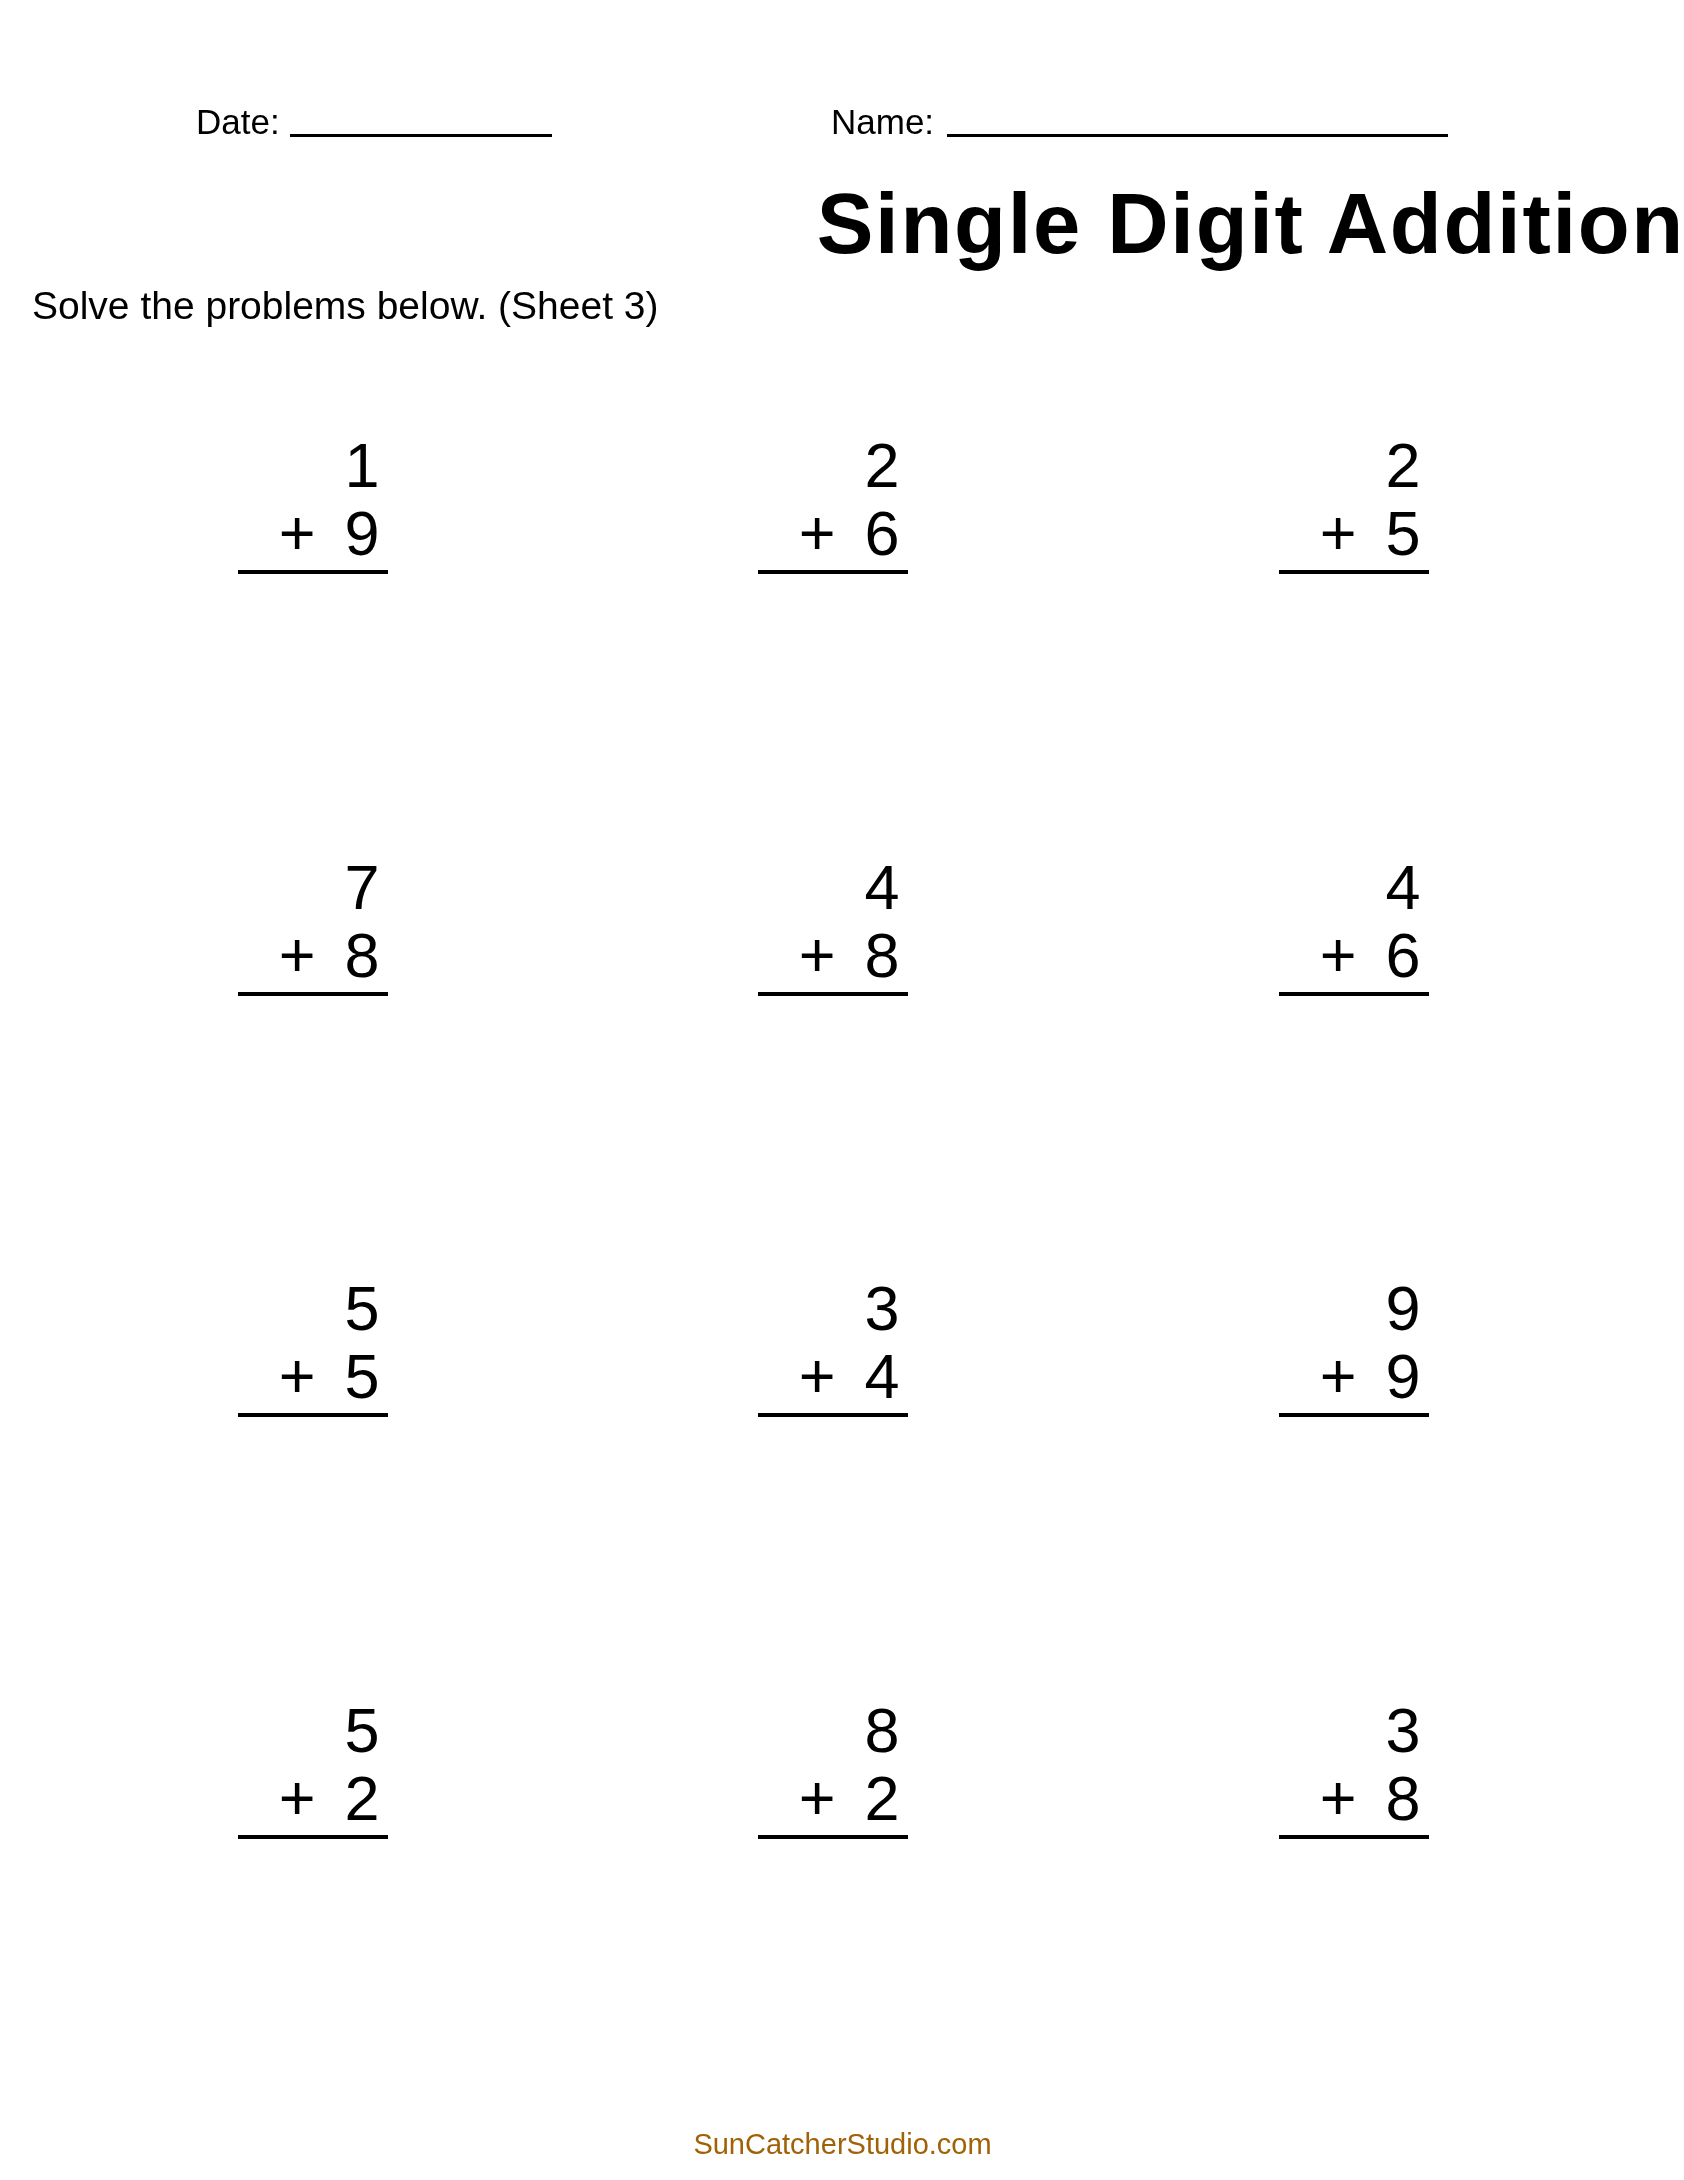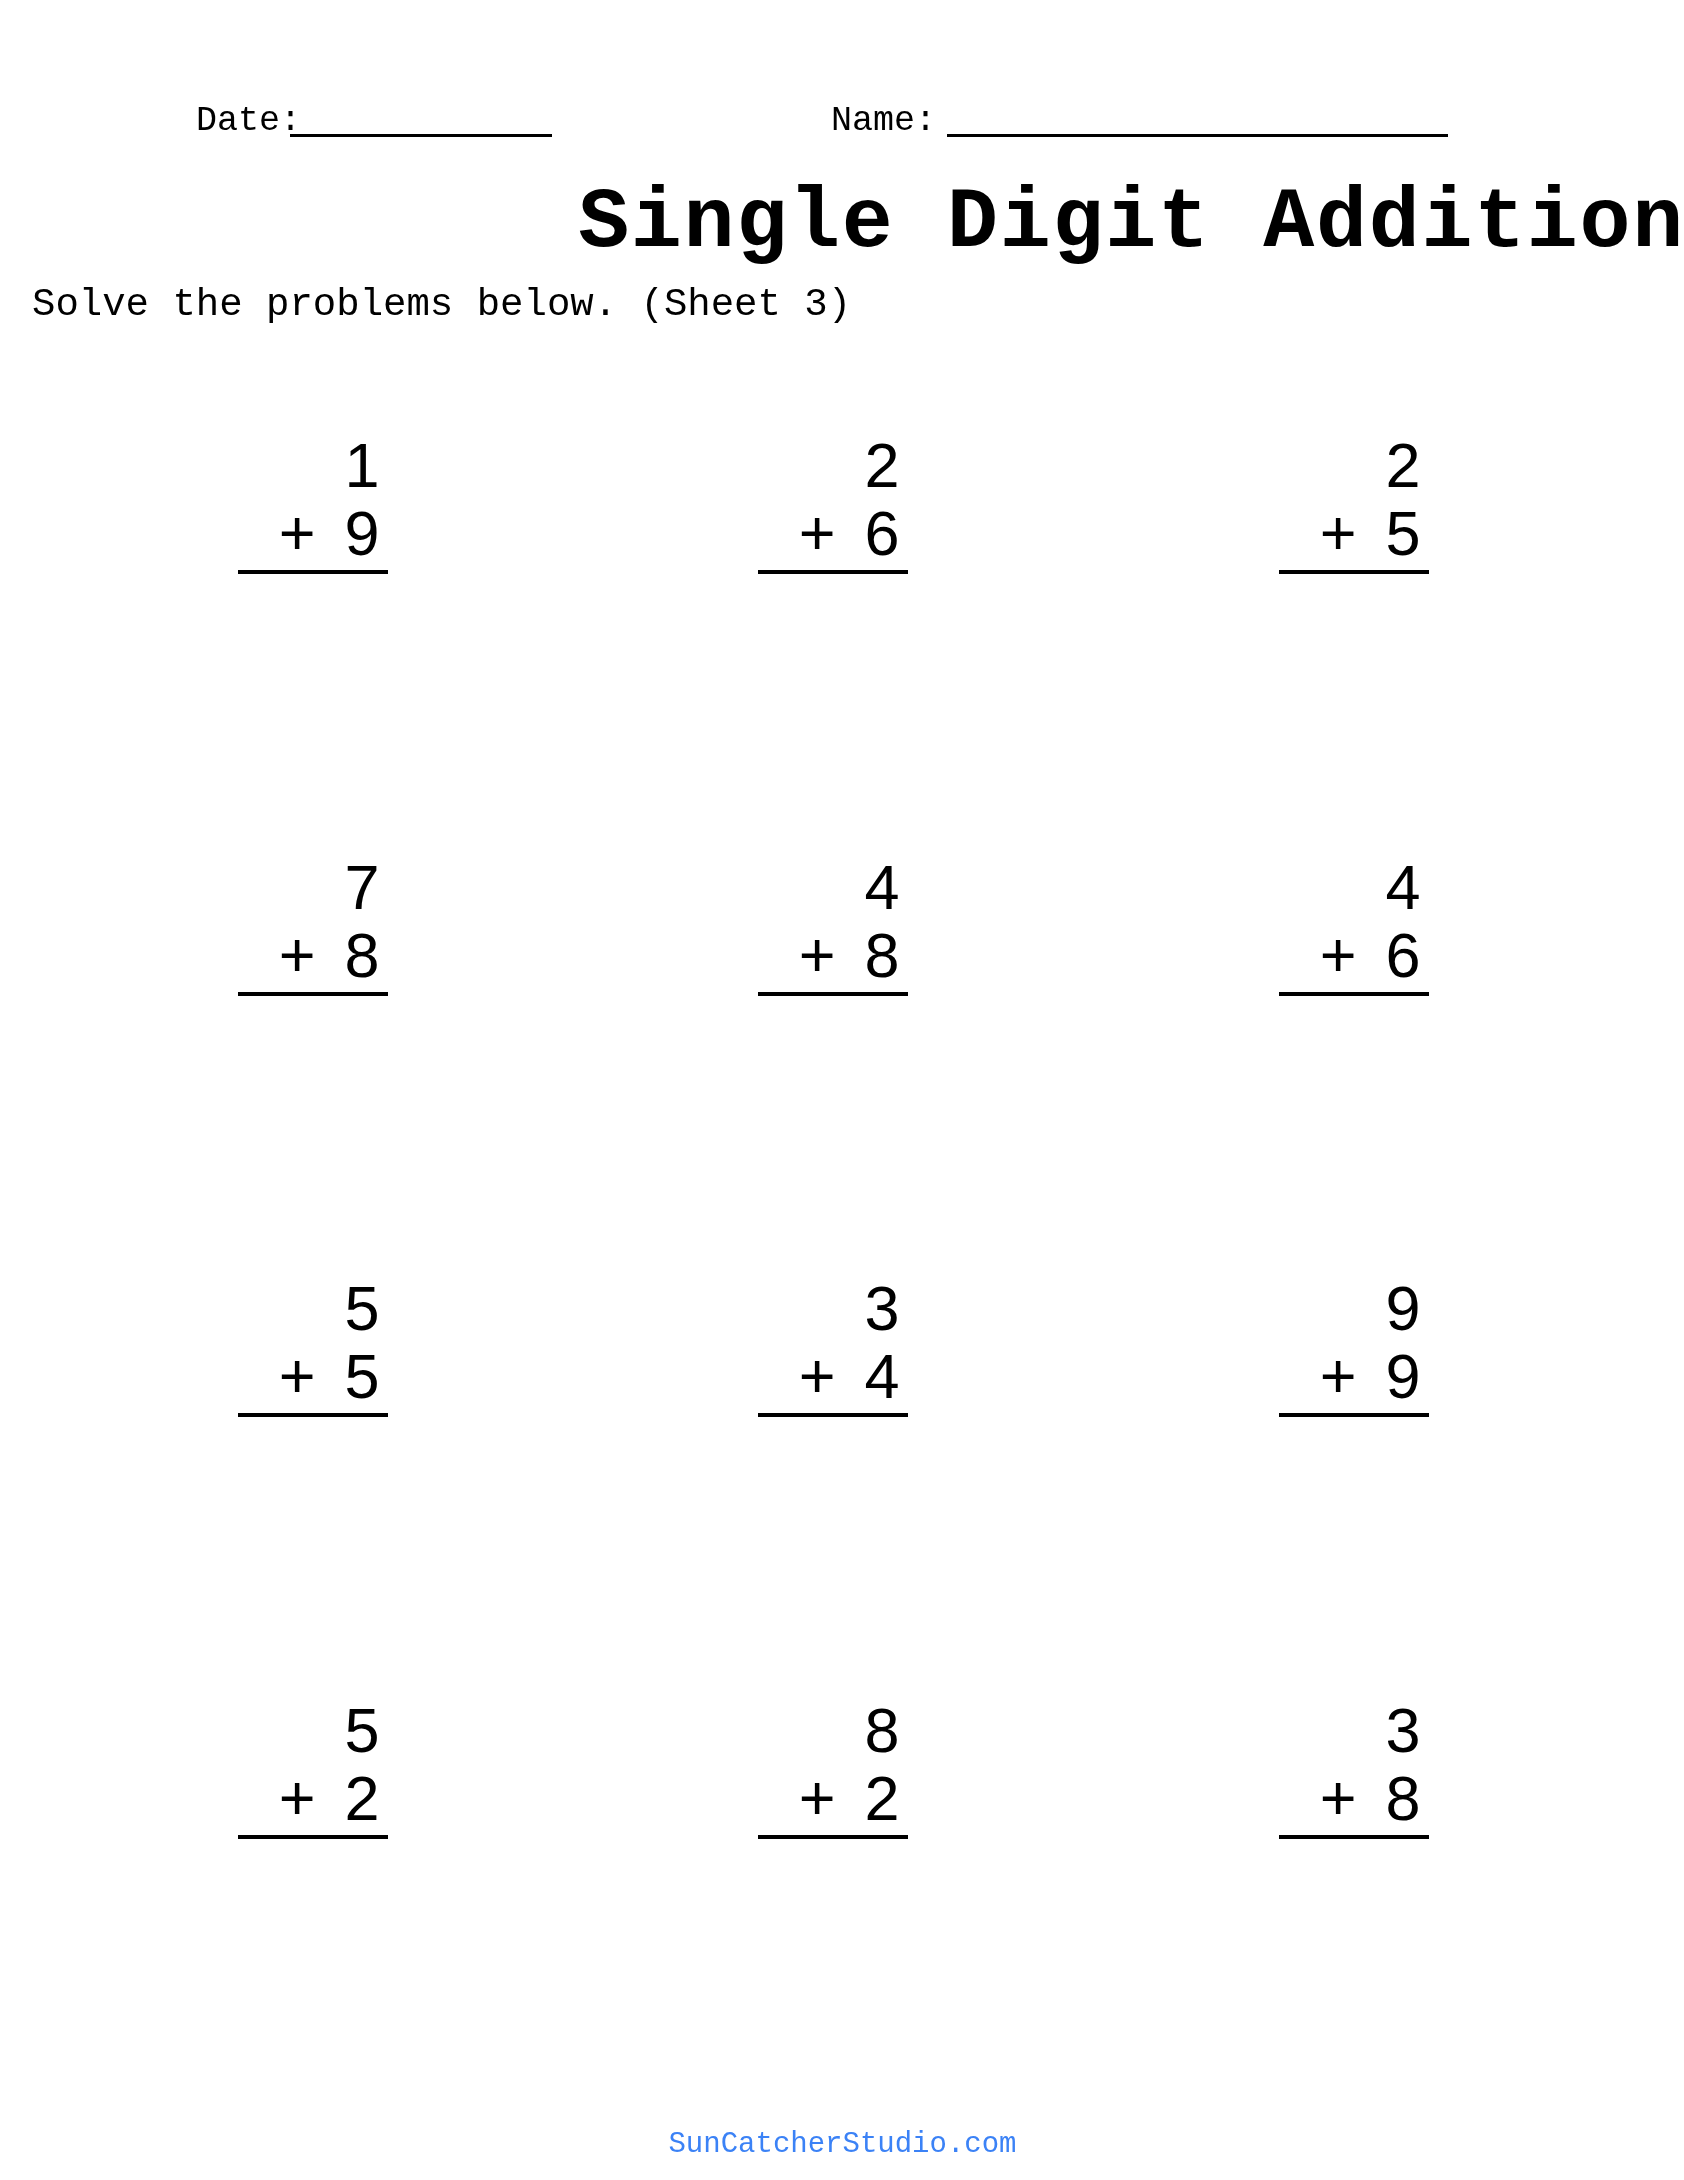--- a/index.html
+++ b/index.html
@@ -8,21 +8,21 @@
     background: #ffffff;
   }
   body {
     width: 1685px;
     height: 2181px;
     position: relative;
     font-family: "Liberation Sans", sans-serif;
     color: #000000;
     overflow: hidden;
   }
-  .abs { position: absolute; font-family: Liberation Mono, monospace; }
+  .abs { position: absolute; }
 
   
   .field-label {
     font-size: 35px;
     line-height: 1;
     white-space: nowrap;
   }
   .fill-line {
     border-bottom: 3.4px solid #000000;
     height: 0;
@@ -79,21 +79,21 @@
   }
 
   
   .footer {
     left: 0;
     top: 2130px;
     width: 100%;
     text-align: center;
     font-size: 29px;
     line-height: 1;
-    color: #3b82f6;
+    color: #a16207;
   }
 </style>
 </head>
 <body>
 
 <span class="abs field-label" style="left:196px; top:104px;">Date:</span>
 <div class="abs fill-line" style="left:290px; top:134px; width:262px;"></div>
 
 <span class="abs field-label" style="left:831px; top:104px;">Name:</span>
 <div class="abs fill-line" style="left:947px; top:134px; width:501px;"></div>

